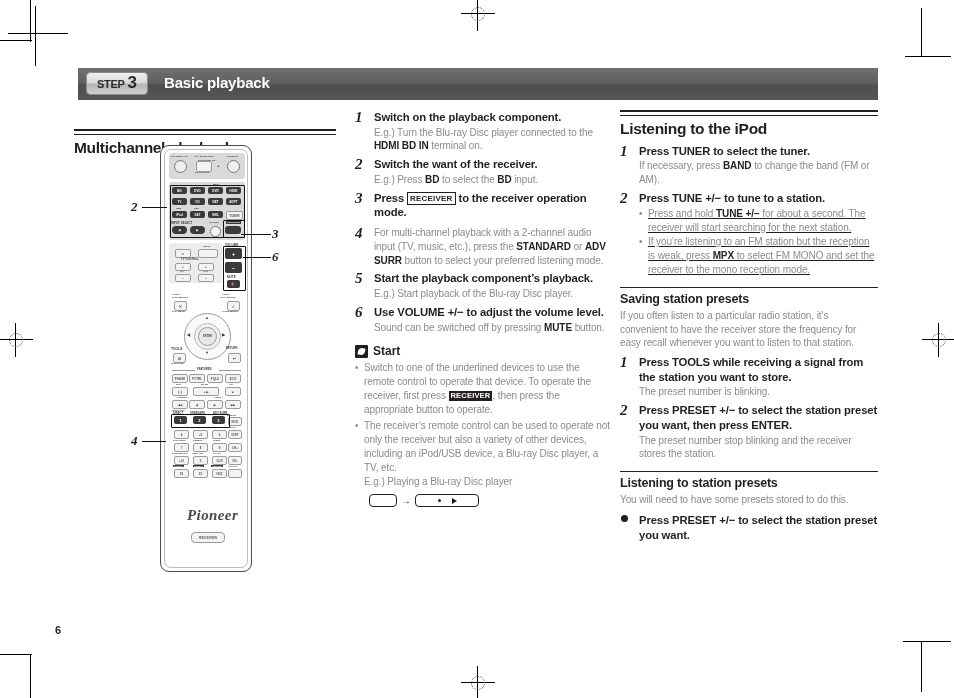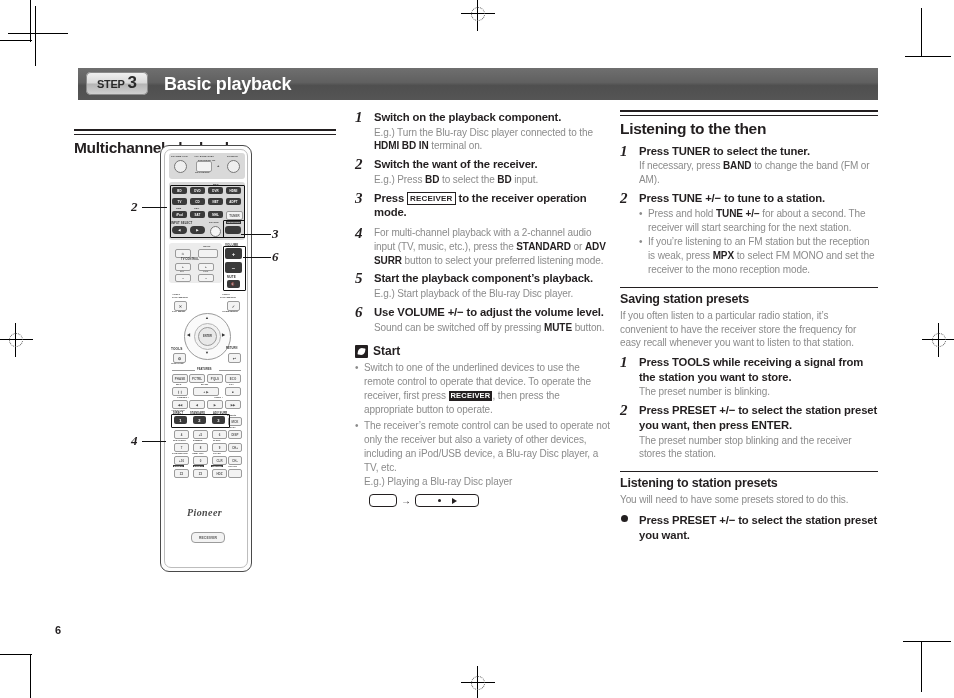--- a/index.html
+++ b/index.html
@@ -23,21 +23,21 @@
     background:linear-gradient(180deg,#6f6f6f 0%,#606060 45%,#4f4f4f 55%,#555 100%);}
   .stepbadge{position:absolute;left:8px;top:4px;width:62px;height:23px;
     border-radius:5px;
     background:linear-gradient(180deg,#f2f2f2 0%,#d8d8d8 48%,#b4b4b4 52%,#d2d2d2 100%);
     box-shadow:0 0 0 1px #8a8a8a inset;
     display:flex;align-items:center;justify-content:center;gap:3px;}
   .stepbadge .st{font-size:11px;font-weight:bold;letter-spacing:-.3px;color:#2a2a2a;
     font-family:"Liberation Sans",sans-serif;}
   .stepbadge .n{font-size:17px;font-weight:bold;color:#2a2a2a;line-height:1;
     position:relative;top:-1px;}
-  .bandtitle{position:absolute;left:86px;top:6px;font-size:18px;font-weight:bold;
+  .bandtitle{position:absolute;left:86px;top:6px;font-size:15px;font-weight:bold;
     color:#fff;letter-spacing:-.2px;}
 
   
   .col{position:absolute;top:110px;}
   .col1{left:74px;width:262px;margin-top:19px;}
   .col2{left:355px;width:255px;}
   .col3{left:620px;width:258px;}
 
   
   .h2wrap{margin:0 0 6px 0;}
@@ -48,21 +48,21 @@
   h3.sub{font-size:12.5px;font-weight:bold;margin:0 0 3px 0;letter-spacing:-.2px;}
   .subwrap{margin-top:10px;}
 
   
   .step{position:relative;padding-left:19px;margin-bottom:4px;}
   .step .num{position:absolute;left:0;top:-1px;font-size:15px;font-weight:bold;
     font-style:italic;font-family:"Liberation Serif",serif;letter-spacing:0;}
   .step .ttl{font-size:11.3px;font-weight:bold;line-height:1.3;letter-spacing:-.15px;}
   .step .body{font-size:10px;color:#8b8b8b;line-height:1.38;margin-top:1px;letter-spacing:-.1px;}
   .step .body b{color:#231f20;font-weight:bold;}
-  .ul{list-style:none;margin:1px 0 0 0;padding:0;}
+  .ul{list-style:none;margin:1px 0 0 0;padding:0;text-decoration:underline;}
   .ul li{position:relative;padding-left:9px;font-size:10px;color:#8b8b8b;
     line-height:1.38;letter-spacing:-.1px;margin-bottom:1px;}
   .ul li:before{content:"\2022";position:absolute;left:0;top:0;color:#8b8b8b;}
   .ul li b{color:#231f20;font-weight:bold;}
 
   .dotstep{position:relative;padding-left:19px;margin-top:6px;}
   .dotstep .dot{position:absolute;left:1px;top:2px;width:7px;height:7px;border-radius:50%;
     background:#231f20;}
   .dotstep .ttl{font-size:11.3px;font-weight:bold;line-height:1.3;letter-spacing:-.15px;}
 
@@ -318,21 +318,21 @@
 
       <div class="lab" style="left:8px;top:315px;font-size:2.2px;background:#3a3a3a;color:#fff;padding:0 1px;">ZONE 2</div>
       <div class="lab" style="left:28px;top:315px;font-size:2.2px;background:#3a3a3a;color:#fff;padding:0 1px;">ZONE 3</div>
       <div class="lab" style="left:46px;top:315px;font-size:2.2px;background:#3a3a3a;color:#fff;padding:0 1px;">HDZONE</div>
       <div class="lab" style="left:63px;top:315px;font-size:2.2px;">OPTION</div>
       <div class="btn lt" style="left:9px;top:319px;width:13px;height:7px;">Z2</div>
       <div class="btn lt" style="left:28px;top:319px;width:13px;height:7px;">Z3</div>
       <div class="btn lt" style="left:47px;top:319px;width:13px;height:7px;">HDZ</div>
       <div class="btn lt" style="left:63px;top:319px;width:12px;height:7px;"></div>
 
-      <div class="lab" style="left:22px;top:357px;font-size:10px;font-style:italic;font-weight:bold;color:#4a4a4a;letter-spacing:.4px;font-family:'Liberation Serif',serif;">Pioneer</div>
+      <div class="lab" style="left:22px;top:357px;font-size:15px;font-style:italic;font-weight:bold;color:#4a4a4a;letter-spacing:.4px;font-family:'Liberation Serif',serif;">Pioneer</div>
       <div class="btn lt" style="left:26px;top:382px;width:32px;height:9px;border-radius:4px;font-size:3.4px;">RECEIVER</div>
 
       <div class="hl" style="left:5px;top:35px;width:73px;height:51px;"></div>
       <div class="hl" style="left:58px;top:70px;width:20px;height:16px;"></div>
       <div class="hl" style="left:58px;top:96px;width:21px;height:43px;"></div>
       <div class="hl" style="left:6px;top:264px;width:57px;height:12px;"></div>
     </div>
   </div>
 
   <div class="callout" style="left:131px;top:199px;">2</div>
@@ -400,21 +400,21 @@
           <span class="play"></span>
         </span>
       </div>
     </div>
   </div>
 
   <div class="col col3">
 
     <div class="h2wrap">
       <div class="rule-double"></div>
-      <h2 class="sec" style="margin-bottom:5px;">Listening to the then</h2>
+      <h2 class="sec" style="margin-bottom:5px;">Listening to the iPod</h2>
     </div>
 
     <div class="step">
       <span class="num">1</span>
       <div class="ttl">Press TUNER to select the tuner.</div>
       <div class="body">If necessary, press <b>BAND</b> to change the band (FM or AM).</div>
     </div>
 
     <div class="step">
       <span class="num">2</span>

